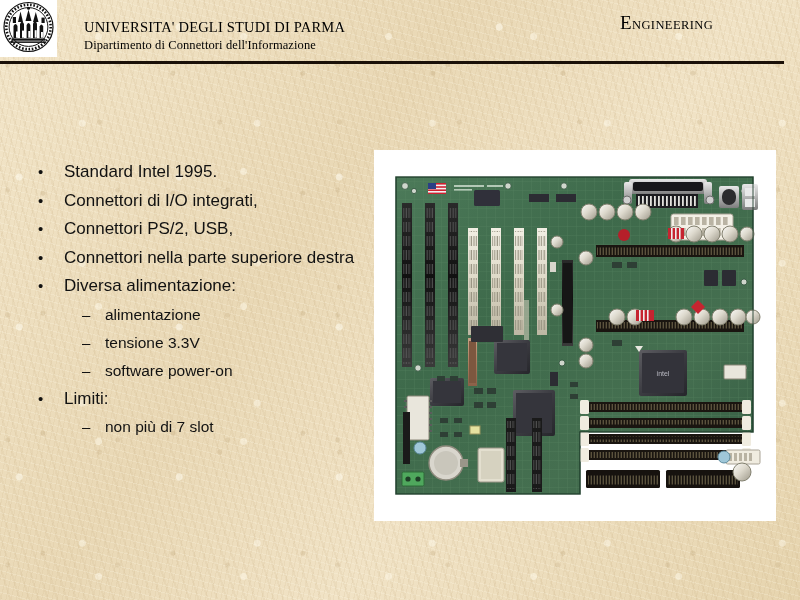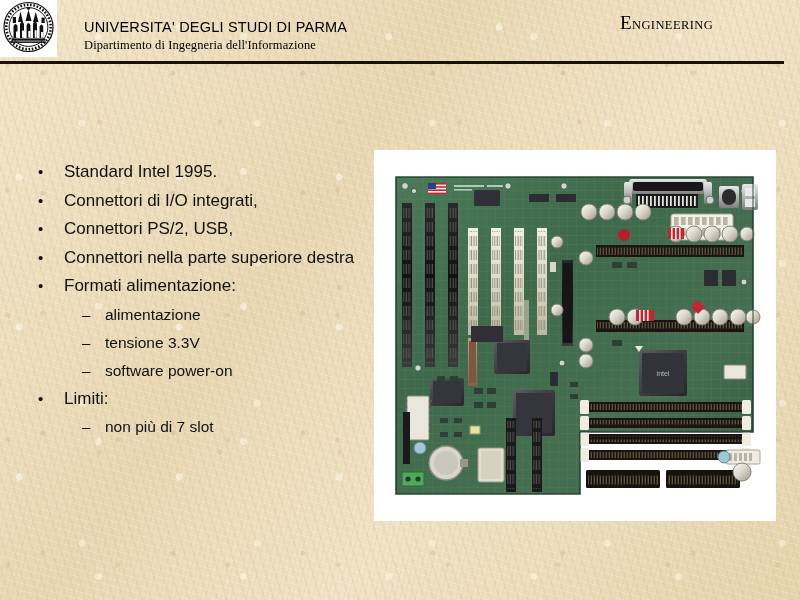--- a/index.html
+++ b/index.html
@@ -51,21 +51,21 @@
     width: 57px;
     height: 57px;
     background: #ffffff;
   }
   #logo-box svg { display: block; }
 
   #uni-title {
     position: absolute;
     left: 84px;
     top: 19px;
-    font-family: Liberation Sans, sans-serif;
+    font-family: Liberation Serif, serif;
     font-size: 14.5px;
     letter-spacing: .2px;
     color: #000;
     white-space: nowrap;
     text-align: right;
   }
   #dept-title {
     position: absolute;
     left: 84px;
     top: 38px;
@@ -202,21 +202,21 @@
           <path d="M25.5 21 L28.5 9.5 L31.5 21 Z"></path>
           <path d="M33 22 L35.8 12 L38.5 22 Z"></path>
           <rect x="12.8" y="17" width="3.2" height="6"></rect>
           <rect x="41.5" y="17.6" width="3.2" height="5.4"></rect>
           <circle cx="28.5" cy="8.2" r="1.5"></circle>
         </g>
       </svg>
     </div>
 
     <div id="uni-title">UNIVERSITA' DEGLI STUDI DI PARMA</div>
-    <div id="dept-title">Dipartimento di Ingegneria dell'Informazione</div>
+    <div id="dept-title">Dipartimento di Connettori dell'Informazione</div>
 
     <div id="ce-block">
       <div class="ce-line" id="ce-line-2"><span class="cap">E</span><span>NGINEERING</span></div>
     </div>
 
     <div id="header-rule"></div>
   </div>
 
 
   <div id="bullets">
@@ -231,21 +231,21 @@
       <div class="b-row lvl1">
         <span class="mark">•</span>
         <span class="b-text">Connettori PS/2, USB,</span>
       </div>
       <div class="b-row lvl1">
         <span class="mark">•</span>
         <span class="b-text">Connettori nella parte superiore destra</span>
       </div>
       <div class="b-row lvl1">
         <span class="mark">•</span>
-        <span class="b-text">Formati alimentazione:</span>
+        <span class="b-text">Diversa alimentazione:</span>
       </div>
       <div class="b-row lvl2">
         <span class="mark">–</span>
         <span class="b-text">alimentazione</span>
       </div>
       <div class="b-row lvl2">
         <span class="mark">–</span>
         <span class="b-text">tensione 3.3V</span>
       </div>
       <div class="b-row lvl2">

